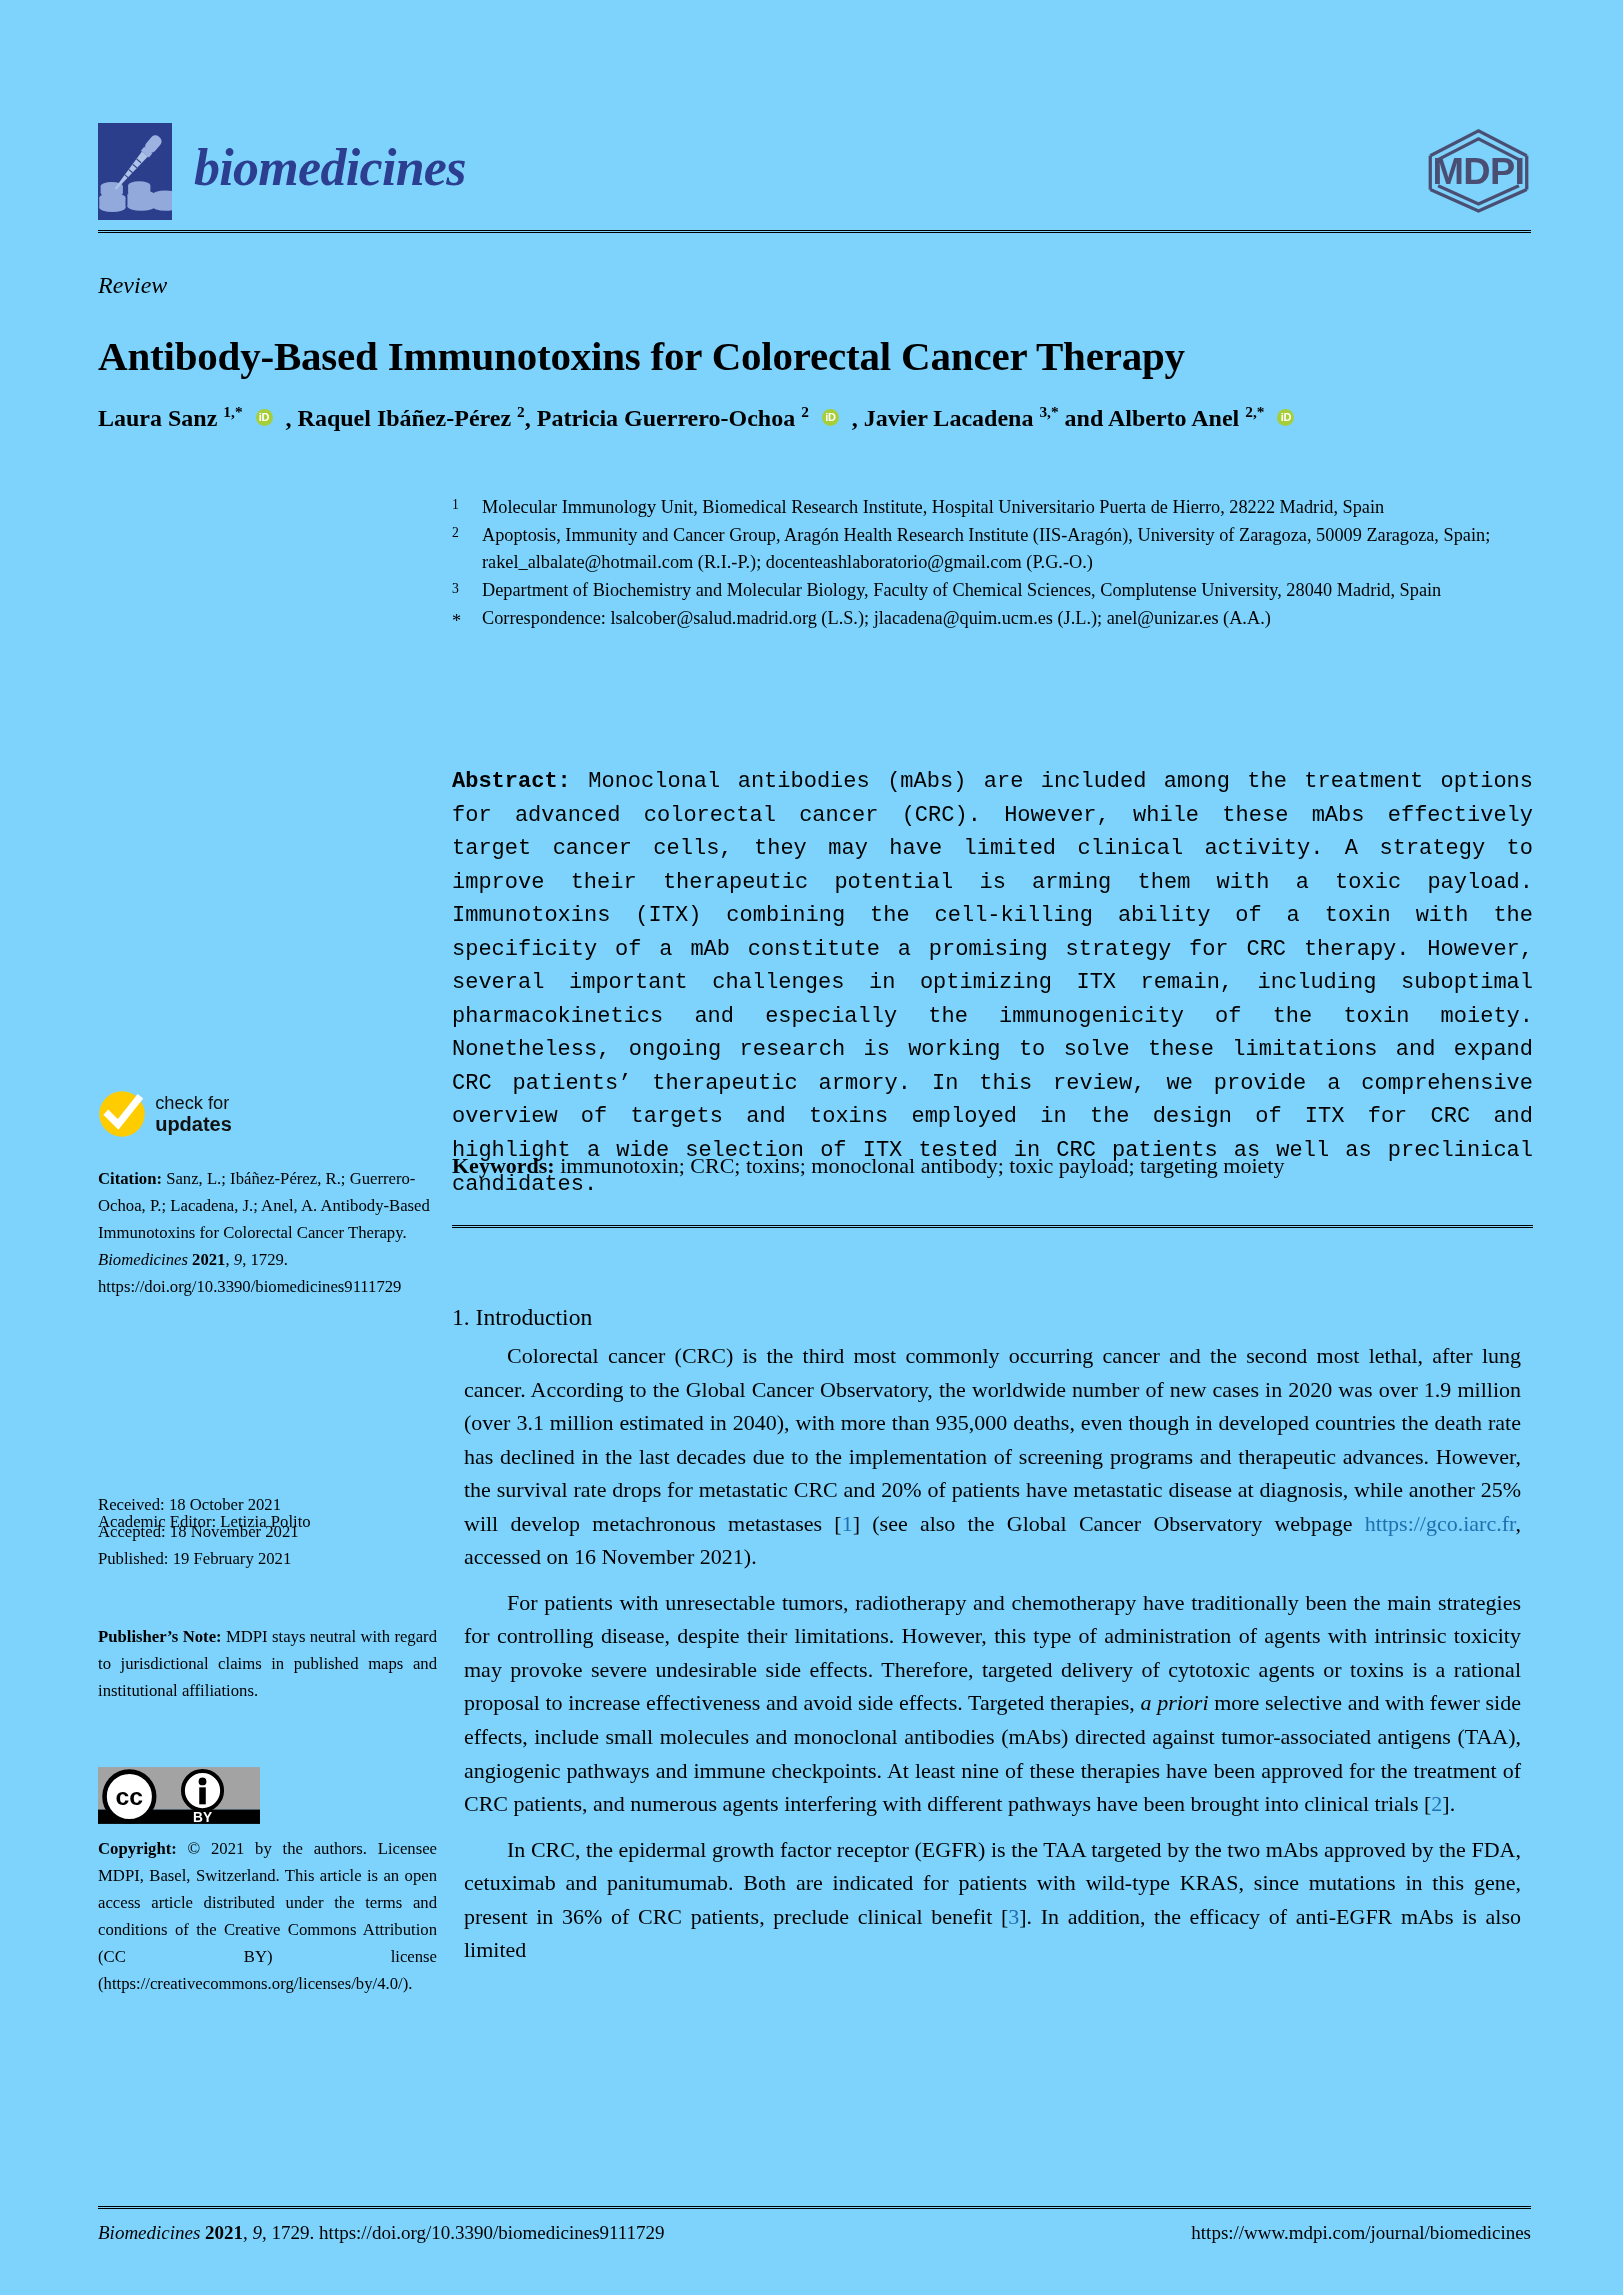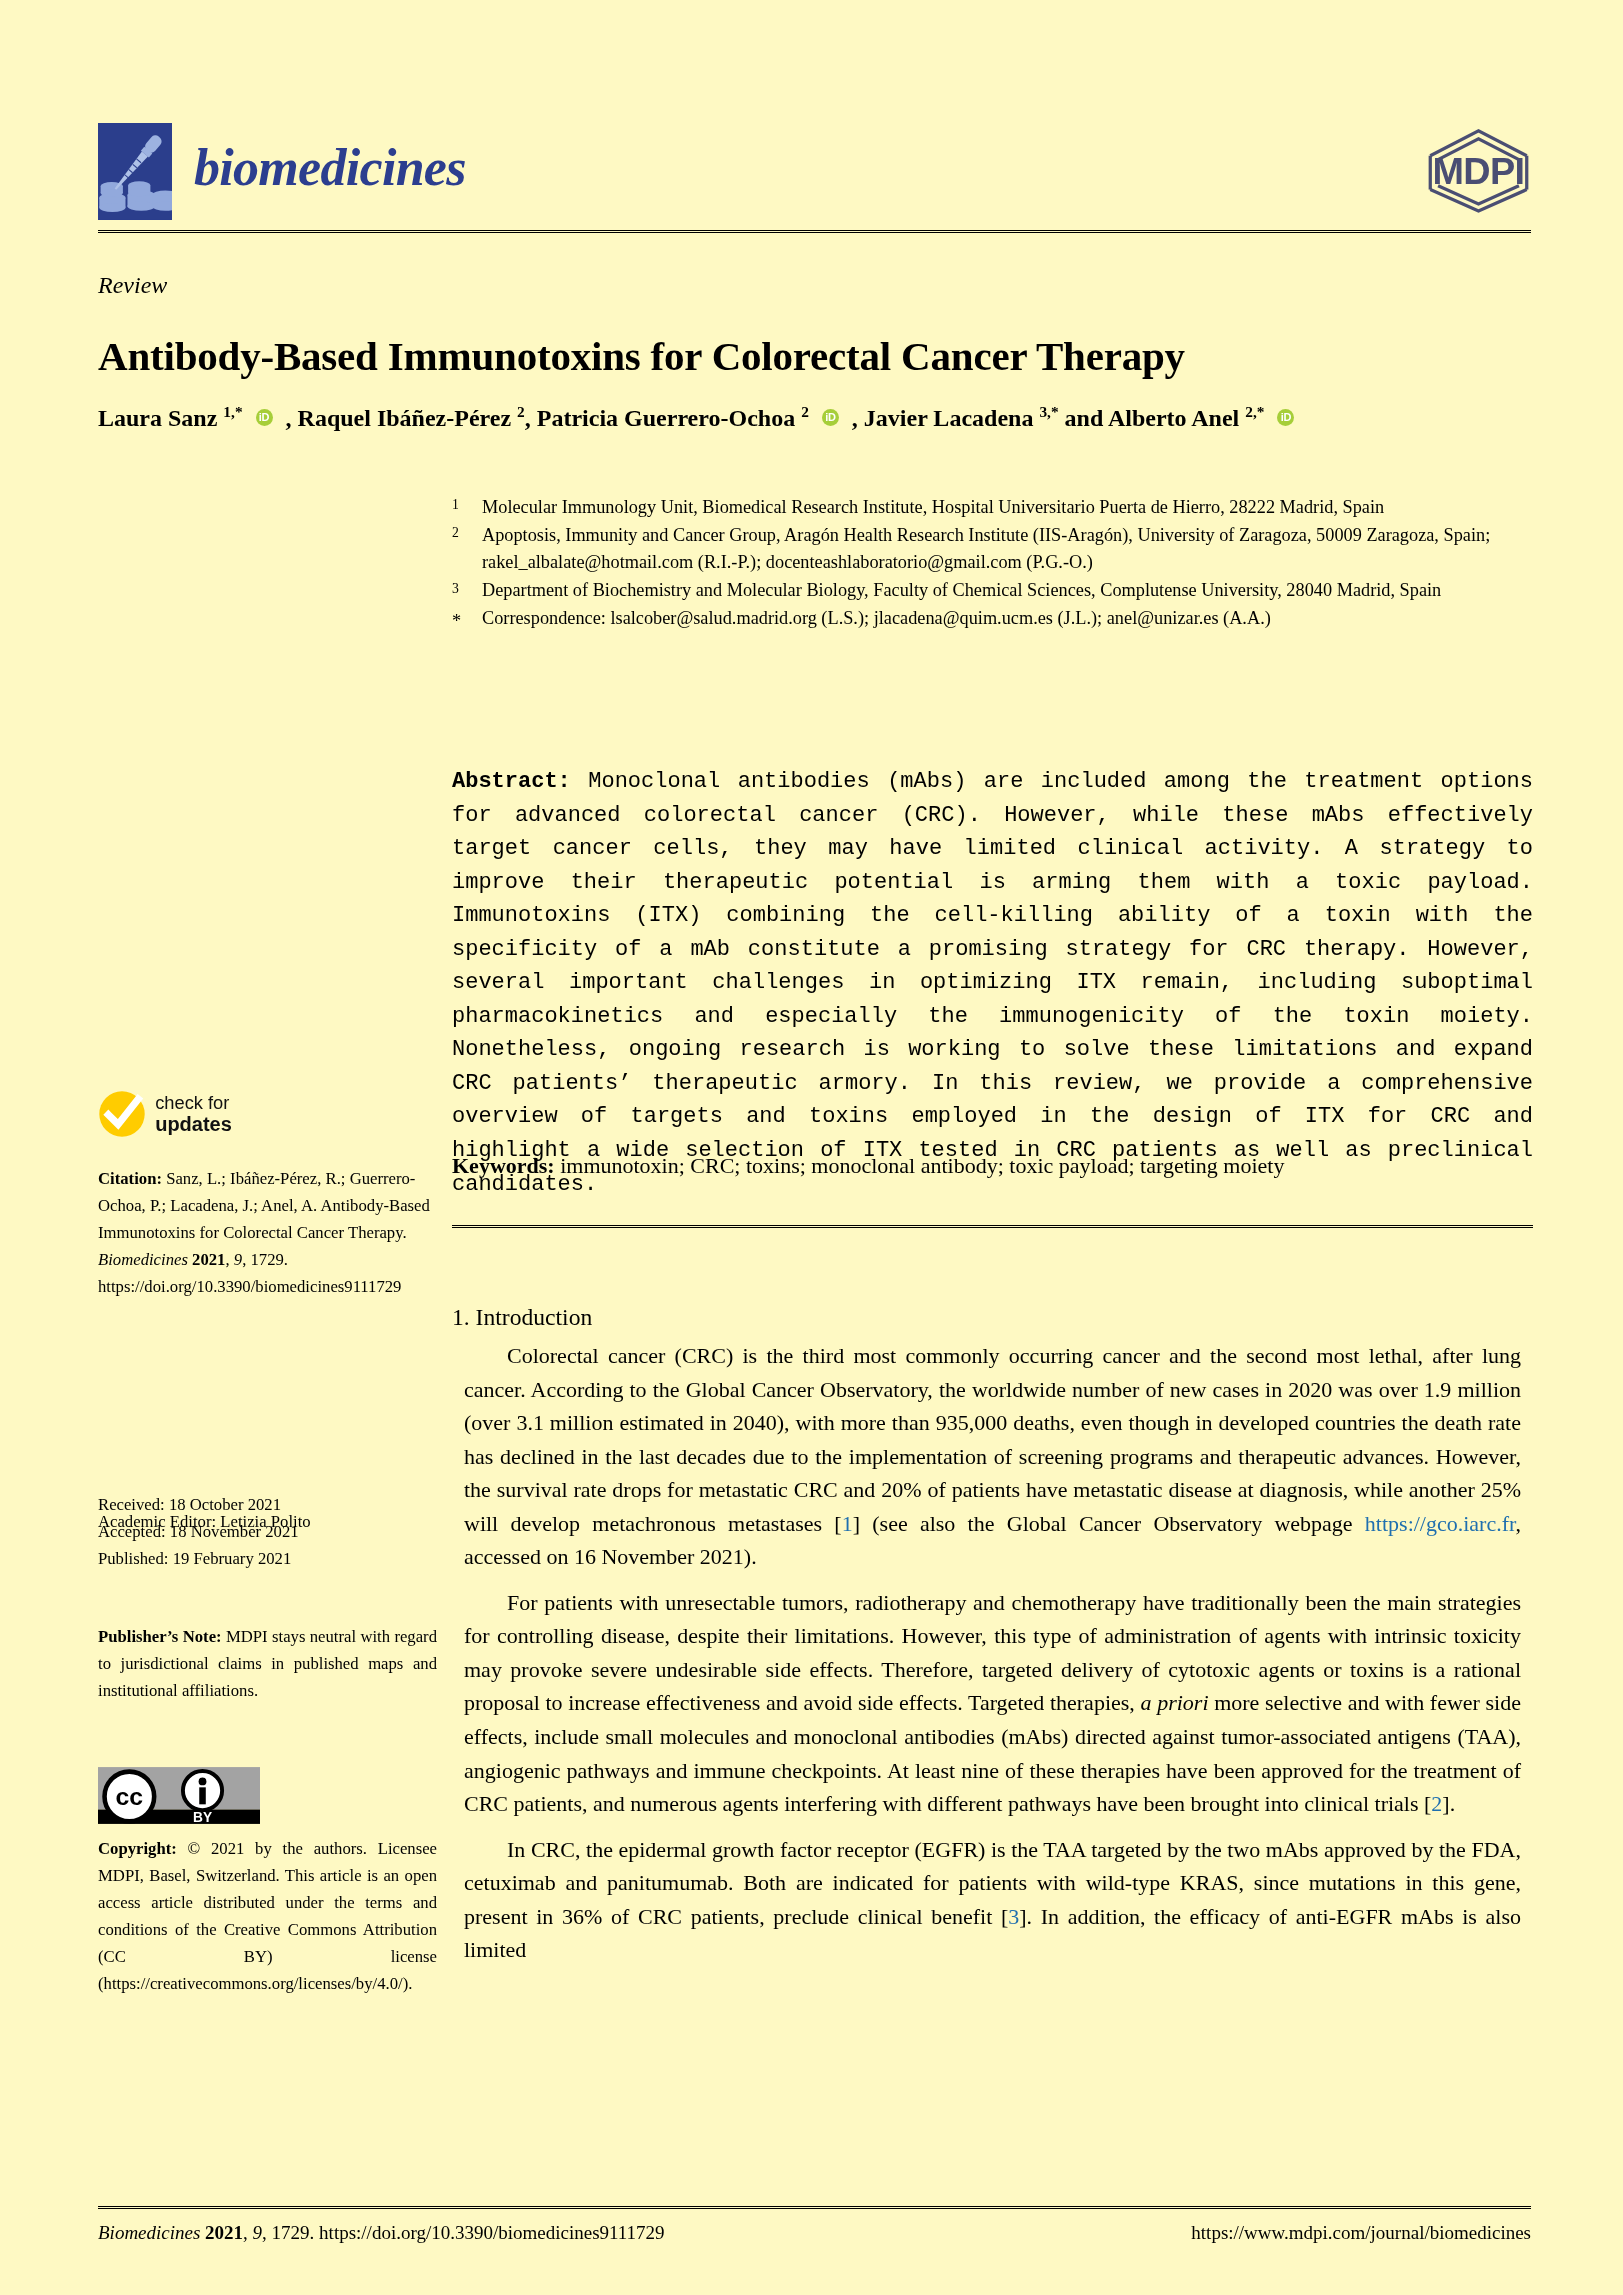--- a/index.html
+++ b/index.html
@@ -14,21 +14,21 @@
     color: #000000;
     position: relative;
     overflow: hidden;
   }
 
   .page {
     position: absolute;
     left: 0; top: 0;
     width: 1623px;
     height: 2295px;
-    background: #fef9c3;
+    background: #7dd3fc;
   }
 
   
   .masthead {
     position: absolute;
     left: 98px;
     top: 123px;
     width: 1433px;
     height: 105px;
   }

